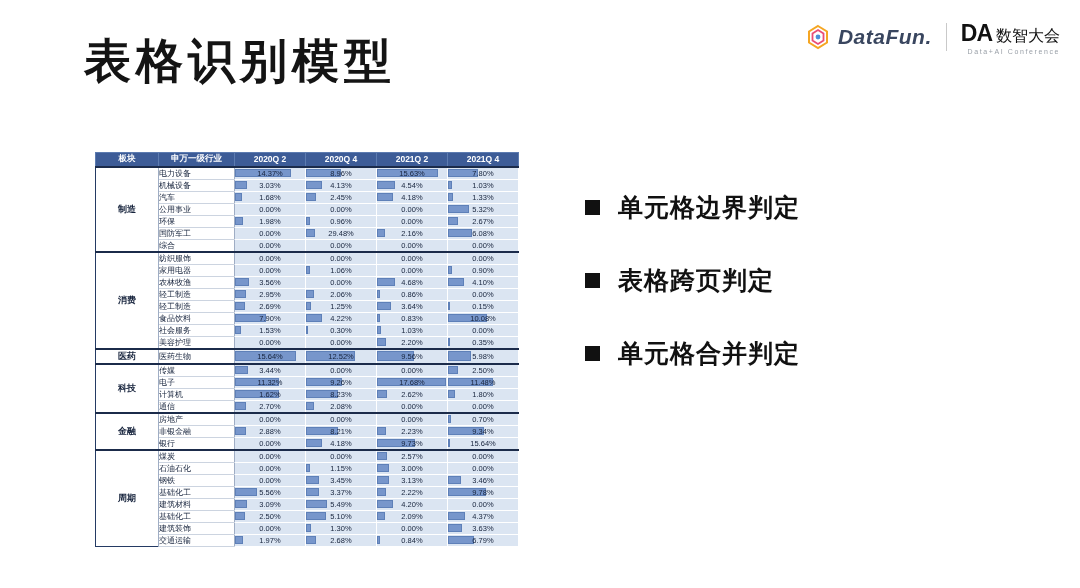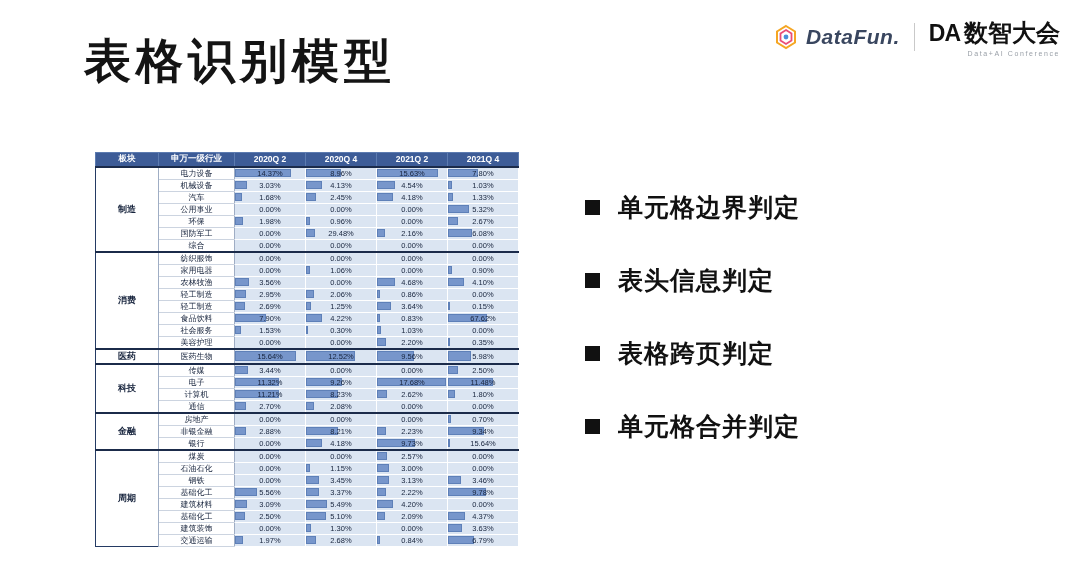--- a/index.html
+++ b/index.html
@@ -16,21 +16,21 @@
   }
   .logo-datafun { display:flex; align-items:center; gap:7px; }
   .logo-datafun .df-text {
     font-size:21px; font-weight:700; font-style:italic;
     color:#39465f; letter-spacing:0.5px;
   }
   .logo-divider { width:1px; height:28px; background:#c9c9c9; }
   .logo-da { display:flex; flex-direction:column; align-items:flex-end; }
   .da-row { display:flex; align-items:baseline; gap:4px; }
   .da-mark { font-size:23px; font-weight:900; color:#111; letter-spacing:-1px; }
-  .da-name { font-size:24px; font-weight:700; color:#111; }
+  .da-name { font-size:16px; font-weight:400; color:#111; }
   .da-sub { font-size:7px; color:#9aa0a8; letter-spacing:1.6px; margin-top:1px; }
 
   
   .page-title {
     position:absolute; left:84px; top:30px;
     font-family:"Liberation Serif", serif;
     font-size:47px; font-weight:700; color:#141414; letter-spacing:5px;
   }
 
   
@@ -60,21 +60,21 @@
     background:#3d5c97; color:#ffffff; font-weight:700;
     height:14px; font-size:8.5px; border:1px solid #5c7bb0;
     border-bottom:1px solid #1b2b4a; text-align:center;margin-left:8px;
   }
   table.sector td { height:12px; padding:0; vertical-align:middle; }
   td.group-cell {
     background:#ffffff; font-weight:700; font-size:9px; text-align:center;
     border-right:1px solid #9fadc4;
   }
   td.industry-cell {
-    background:#ffffff; font-size:8px; text-align:center;
+    background:#ffffff; font-size:8px; text-align:left;
     border-bottom:1px solid #ccd4e0; border-right:1px solid #9fadc4;
   }
   td.value-cell {
     position:relative; background:#dbe5f2; text-align:center;
     border:1px solid #ffffff;
   }
   td.value-cell .bar {
     position:absolute; left:0; top:1.5px; bottom:1.5px;
     background:#7796cb; border:0.5px solid #5e80b8;
   }
@@ -212,21 +212,21 @@
             <td class="value-cell"><div class="bar" style="width: 14.9444%;"></div><span class="value-label">2.69%</span></td>
             <td class="value-cell"><div class="bar" style="width: 6.94444%;"></div><span class="value-label">1.25%</span></td>
             <td class="value-cell"><div class="bar" style="width: 20.2222%;"></div><span class="value-label">3.64%</span></td>
             <td class="value-cell"><div class="bar" style="width: 0.833333%;"></div><span class="value-label">0.15%</span></td>
           </tr>
           <tr>
             <td class="industry-cell">食品饮料</td>
             <td class="value-cell"><div class="bar" style="width: 43.8889%;"></div><span class="value-label">7.90%</span></td>
             <td class="value-cell"><div class="bar" style="width: 23.4444%;"></div><span class="value-label">4.22%</span></td>
             <td class="value-cell"><div class="bar" style="width: 4.61111%;"></div><span class="value-label">0.83%</span></td>
-            <td class="value-cell"><div class="bar" style="width: 56%;"></div><span class="value-label">67.62%</span></td>
+            <td class="value-cell"><div class="bar" style="width: 56%;"></div><span class="value-label">10.08%</span></td>
           </tr>
           <tr>
             <td class="industry-cell">社会服务</td>
             <td class="value-cell"><div class="bar" style="width: 8.5%;"></div><span class="value-label">1.53%</span></td>
             <td class="value-cell"><div class="bar" style="width: 1.66667%;"></div><span class="value-label">0.30%</span></td>
             <td class="value-cell"><div class="bar" style="width: 5.72222%;"></div><span class="value-label">1.03%</span></td>
             <td class="value-cell"><span class="value-label">0.00%</span></td>
           </tr>
           <tr>
             <td class="industry-cell">美容护理</td>
@@ -253,21 +253,21 @@
           </tr>
           <tr>
             <td class="industry-cell">电子</td>
             <td class="value-cell"><div class="bar" style="width: 62.8889%;"></div><span class="value-label">11.32%</span></td>
             <td class="value-cell"><div class="bar" style="width: 51.4444%;"></div><span class="value-label">9.26%</span></td>
             <td class="value-cell"><div class="bar" style="width: 98.2222%;"></div><span class="value-label">17.68%</span></td>
             <td class="value-cell"><div class="bar" style="width: 63.7778%;"></div><span class="value-label">11.48%</span></td>
           </tr>
           <tr>
             <td class="industry-cell">计算机</td>
-            <td class="value-cell"><div class="bar" style="width: 62.2778%;"></div><span class="value-label">11.21%</span></td>
+            <td class="value-cell"><div class="bar" style="width: 62.2778%;"></div><span class="value-label">1.62%</span></td>
             <td class="value-cell"><div class="bar" style="width: 45.7222%;"></div><span class="value-label">8.23%</span></td>
             <td class="value-cell"><div class="bar" style="width: 14.5556%;"></div><span class="value-label">2.62%</span></td>
             <td class="value-cell"><div class="bar" style="width: 10%;"></div><span class="value-label">1.80%</span></td>
           </tr>
           <tr>
             <td class="industry-cell">通信</td>
             <td class="value-cell"><div class="bar" style="width: 15%;"></div><span class="value-label">2.70%</span></td>
             <td class="value-cell"><div class="bar" style="width: 11.5556%;"></div><span class="value-label">2.08%</span></td>
             <td class="value-cell"><span class="value-label">0.00%</span></td>
             <td class="value-cell"><span class="value-label">0.00%</span></td>
@@ -352,24 +352,20 @@
             <td class="value-cell"><div class="bar" style="width: 37.7222%;"></div><span class="value-label">6.79%</span></td>
           </tr>
         </tbody>
       </table>
   </div>
 
   <ul class="bullets">
     <li>
       <span class="bullet-square"></span>
       <span class="bullet-text">单元格边界判定</span>
-    </li>
-    <li>
-      <span class="bullet-square"></span>
-      <span class="bullet-text">表头信息判定</span>
     </li>
     <li>
       <span class="bullet-square"></span>
       <span class="bullet-text">表格跨页判定</span>
     </li>
     <li>
       <span class="bullet-square"></span>
       <span class="bullet-text">单元格合并判定</span>
     </li>
   </ul>

